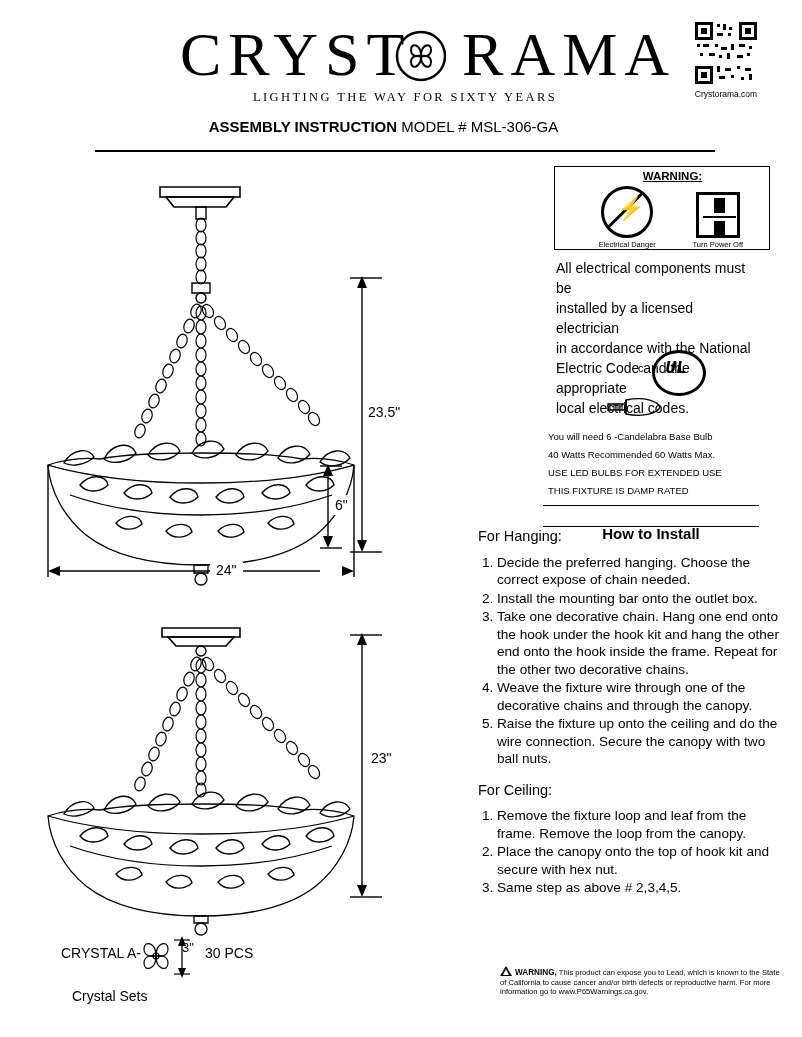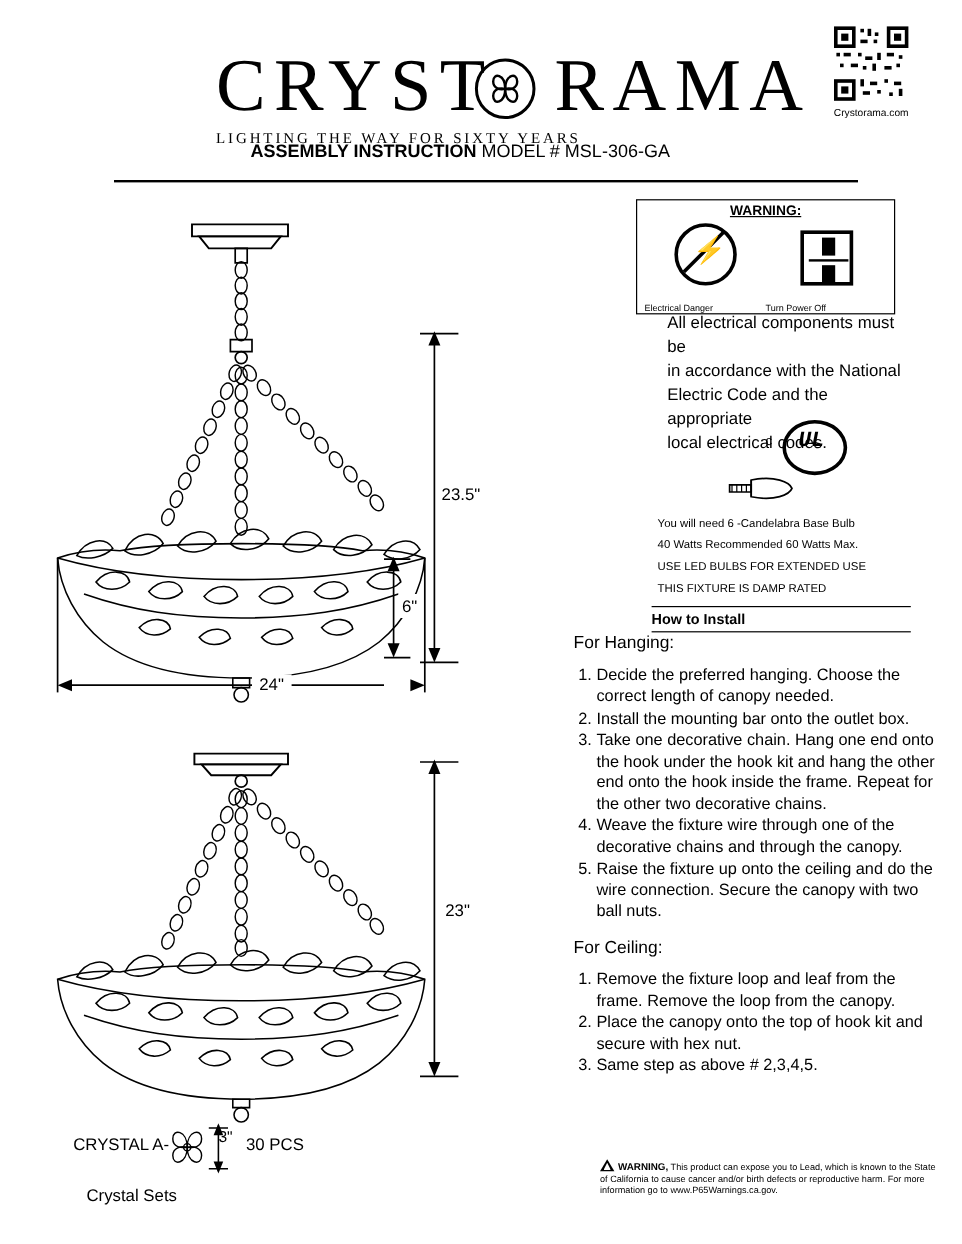--- a/index.html
+++ b/index.html
@@ -1,57 +1,57 @@
 <!DOCTYPE html>
 <html><head>
 <meta charset="utf-8">
 <style>
   html,body{margin:0;padding:0;background:#ffffff;}
   body{width:802px;height:1037px;position:relative;font-family:"Liberation Sans",sans-serif;color:#000;}
   .page{position:relative;width:802px;height:1037px;overflow:hidden;}
 
   
-  .brand{position:absolute;left:180px;top:40px;width:450px;text-align:left;}
+  .brand{position:absolute;left:180px;top:22px;width:450px;text-align:center;}
   .brand-word{font-family:"Liberation Serif",serif;font-size:62px;letter-spacing:7px;font-weight:400;line-height:64px;position:relative;}
   .brand-tag{font-family:"Liberation Serif",serif;font-size:12.5px;letter-spacing:2.4px;margin-top:4px;}
   .logo-flower{position:absolute;left:215px;top:8px;width:52px;height:52px;}
 
   .qr-box{position:absolute;right:30px;top:22px;width:92px;text-align:center;}
   .qr{width:62px;height:62px;margin:0 auto;position:relative;background:#fff;}
   .qr i{position:absolute;background:#000;display:block;}
   .qr-label{font-size:8.5px;margin-top:5px;font-family:"Liberation Sans",sans-serif;}
 
   .assembly{position:absolute;left:0;top:118px;width:767px;text-align:center;font-size:15px;}
   .assembly b{font-weight:bold;}
   .hr-top{position:absolute;left:95px;top:150px;width:620px;height:2px;background:#000;}
 
   
-  .warnbox{position:absolute;left:530px;top:166px;width:216px;border:1px solid #000;box-sizing:border-box;}
+  .warnbox{position:absolute;left:554px;top:166px;width:216px;border:1px solid #000;box-sizing:border-box;padding-left:21px;}
   .warn-title{text-align:center;font-size:11.5px;font-weight:bold;text-decoration:underline;padding:3px 0 2px;}
   .warn-icons{display:flex;justify-content:space-around;align-items:flex-end;padding:2px 6px 0;}
-  .icon-cap{font-size:7.5px;text-align:left;margin-top:14px;}
+  .icon-cap{font-size:7.5px;text-align:center;margin-top:2px;}
   .nofire{width:46px;height:46px;border:3px solid #000;border-radius:50%;position:relative;margin:0 auto;}
   .nofire .slash{position:absolute;left:-2px;top:19px;width:48px;height:3px;background:#000;transform:rotate(-45deg);}
   .nofire .bolt{position:absolute;left:13px;top:9px;font-size:22px;line-height:22px;}
   .switch{width:44px;height:46px;border:3px solid #000;margin:0 auto;position:relative;box-sizing:border-box;}
   .switch .top{position:absolute;left:15px;top:3px;width:11px;height:15px;background:#000;}
   .switch .mid{position:absolute;left:4px;top:21px;width:33px;height:2px;background:#000;}
   .switch .bot{position:absolute;left:15px;top:26px;width:11px;height:14px;background:#000;}
 
   
   .elec{position:absolute;left:556px;top:258px;width:200px;font-size:14px;line-height:20px;font-family:"Liberation Sans",sans-serif;}
   .ul-badge{position:absolute;left:648px;top:350px;width:56px;height:42px;}
   .ul-c{position:absolute;left:-10px;top:12px;font-size:11px;}
   .ul-ring{position:absolute;left:4px;top:0;width:48px;height:40px;border:3px solid #000;border-radius:50%;}
   .ul-txt{position:absolute;left:4px;top:8px;width:48px;text-align:center;font-family:Liberation Mono, monospace;font-weight:bold;font-style:italic;font-size:18px;}
 
   .bulb-ico{position:absolute;left:600px;top:388px;width:70px;height:40px;}
   .bulbinfo{position:absolute;left:548px;top:428px;width:220px;font-size:9.5px;line-height:18px;}
   .hr-mid{position:absolute;left:543px;top:505px;width:216px;height:1px;background:#000;}
-  .howto{position:absolute;left:543px;top:509px;width:216px;font-size:12px;font-weight:bold;}
+  .howto{position:absolute;left:543px;top:525px;width:216px;text-align:center;font-size:15px;font-weight:bold;}
   .hr-mid2{position:absolute;left:543px;top:526px;width:216px;height:1px;background:#000;}
 
   
   .instr{position:absolute;left:478px;top:528px;width:310px;font-size:13.6px;line-height:17.5px;}
   .instr h4{margin:0 0 8px 0;font-size:14.5px;font-weight:normal;}
   .instr ol{margin:0;padding-left:19px;}
   .instr li{margin-bottom:1px;}
   .sp{height:13px;}
 
   .p65{position:absolute;left:500px;top:965px;width:280px;font-size:7.6px;line-height:9.6px;}
@@ -150,20 +150,21 @@
             <span class="mid"></span>
             <span class="bot"></span>
         </div>
         <div class="icon-cap">Turn Power Off</div>
       </div>
     </div>
   </div>
 
   <div class="elec">
     <div>All electrical components must be</div>
+    <div>installed by a licensed electrician</div>
     <div>in accordance with the National</div>
     <div>Electric Code and the appropriate</div>
     <div>local electrical codes.</div>
   </div>
 
   <div class="ul-badge">
     <span class="ul-c">c</span>
     <span class="ul-ring"></span>
     <span class="ul-txt">UL</span>
   </div>
@@ -182,21 +183,21 @@
     <div>THIS FIXTURE IS DAMP RATED</div>
   </div>
 
   <div class="hr-mid"></div>
   <div class="howto">How to Install</div>
   <div class="hr-mid2"></div>
 
   <div class="instr">
     <h4>For Hanging:</h4>
     <ol>
-      <li>Decide the preferred hanging. Choose the correct length of canopy needed.</li>
+      <li>Decide the preferred hanging. Choose the correct expose of chain needed.</li>
       <li>Install the mounting bar onto the outlet box.</li>
       <li>Take one decorative chain. Hang one end onto the hook under the hook kit and hang the other end onto the hook inside the frame. Repeat for the other two decorative chains.</li>
       <li>Weave the fixture wire through one of the decorative chains and through the canopy.</li>
       <li>Raise the fixture up onto the ceiling and do the wire connection. Secure the canopy with two ball nuts.</li>
     </ol>
     <div class="sp"></div>
     <h4>For Ceiling:</h4>
     <ol>
       <li>Remove the fixture loop and leaf from the frame. Remove the loop from the canopy.</li>
       <li>Place the canopy onto the top of hook kit and secure with hex nut.</li>

